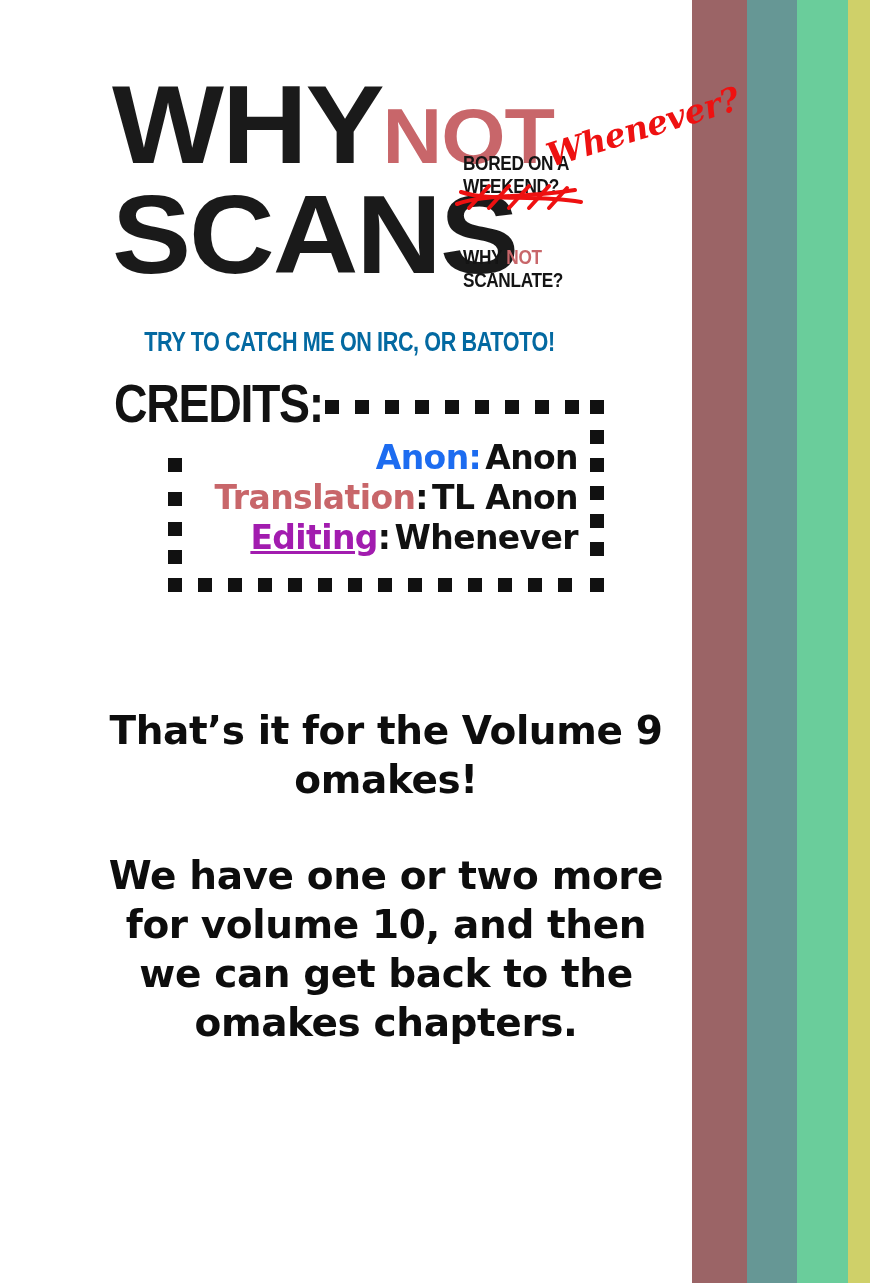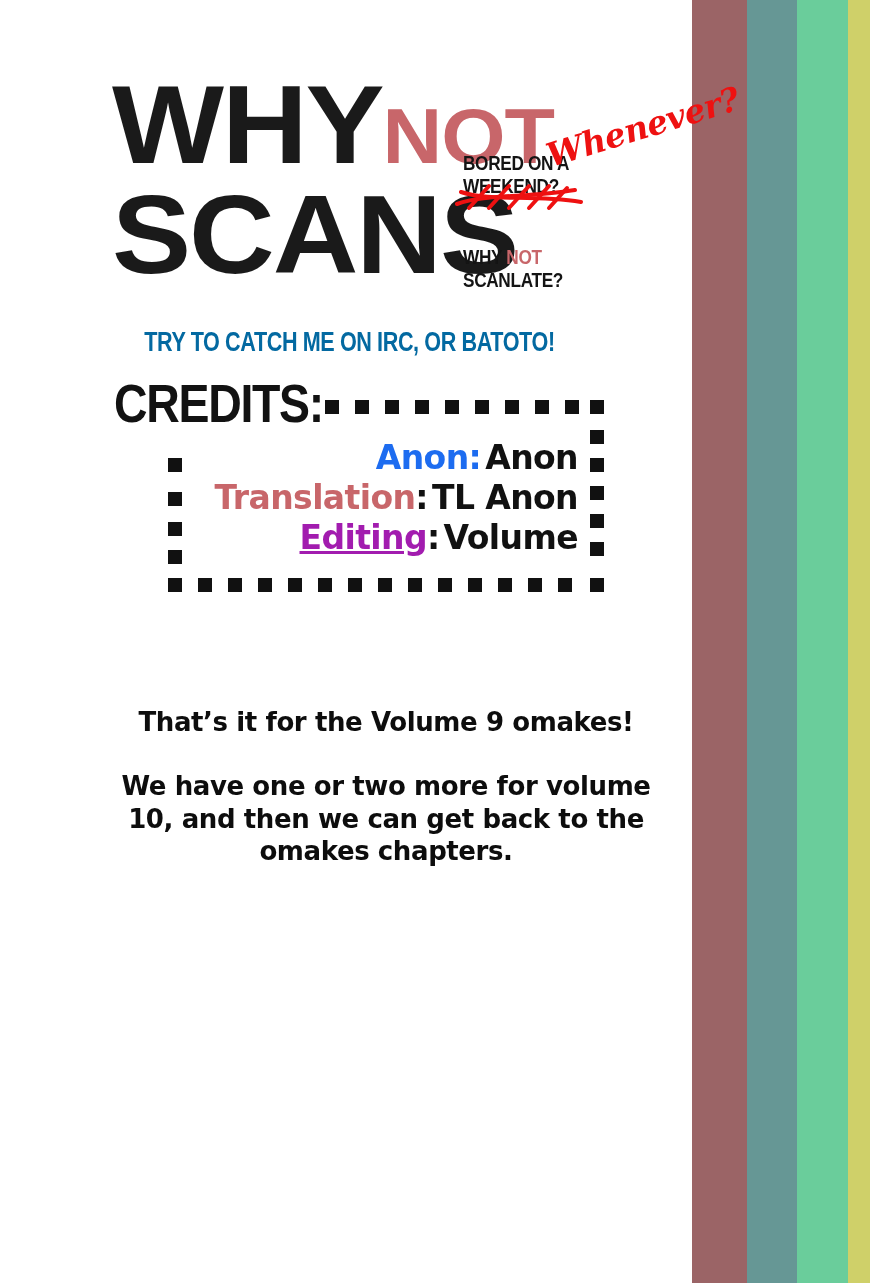--- a/index.html
+++ b/index.html
@@ -187,21 +187,21 @@
 
   
   .body-text {
     position: absolute;
     left: 96px;
     top: 706px;
     width: 580px;
     text-align: center;
     font-family: "DejaVu Sans", sans-serif;
     font-weight: bold;
-    font-size: 26px;
+    font-size: 39px;
     line-height: 1.26;
     color: #0d0d0d;
     letter-spacing: -0.4px;
   }
   .body-para { margin: 0; }
   .body-para.second { margin-top: 1.2em; }
 </style>
 </head>
 <body style="background: rgb(255, 255, 255);">
 
@@ -302,21 +302,21 @@
 
     <div class="credit-row">
       <span class="credit-role" style="color: rgb(29, 108, 240);">Anon</span><span class="credit-sep" style="color: rgb(29, 108, 240);">:</span><span class="credit-name">Anon</span>
     </div>
 
     <div class="credit-row">
       <span class="credit-role" style="color: rgb(200, 102, 106);">Translation</span><span class="credit-sep" style="color: rgb(17, 17, 17);">:</span><span class="credit-name">TL Anon</span>
     </div>
 
     <div class="credit-row">
-      <span class="credit-role" style="color: #a21caf; text-decoration: underline;">Editing</span><span class="credit-sep" style="color: rgb(17, 17, 17);">:</span><span class="credit-name">Volume</span>
+      <span class="credit-role" style="color: #a21caf; text-decoration: underline;">Editing</span><span class="credit-sep" style="color: rgb(17, 17, 17);">:</span><span class="credit-name">Whenever</span>
     </div>
   </div>
 
   <div class="body-text">
     <p class="body-para">That’s it for the Volume 9 omakes!</p>
     <p class="body-para second">We have one or two more for volume 10, and then we can get back to the omakes chapters.</p>
   </div>
 
 </div>
 

